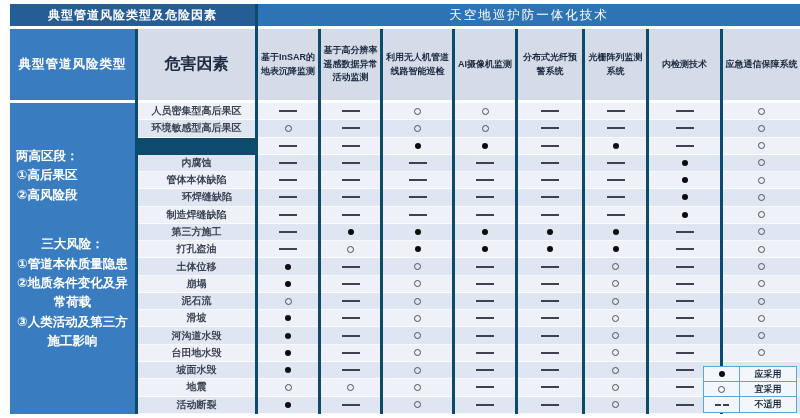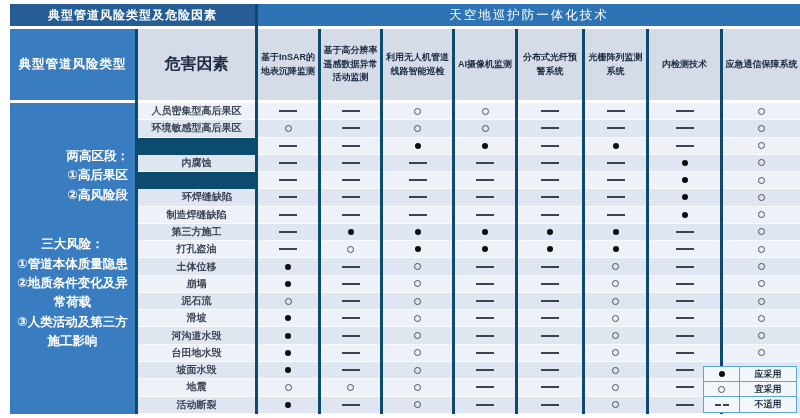--- a/index.html
+++ b/index.html
@@ -14,21 +14,21 @@
         font-weight:bold;font-size:12px;border-bottom:3px solid #fff;letter-spacing:1px;}
   .banner-right{grid-column:3 / span 8;grid-row:1;background:#2e74b5;color:#fff;
         font-weight:normal;font-size:12.5px;border-bottom:3px solid #fff;letter-spacing:2px;}
   .risk-type-head{grid-column:1;grid-row:2;background:#3a7cc0;color:#fff;
         font-weight:bold;font-size:12.5px;border-bottom:3px solid #fff;letter-spacing:1px;}
   .hazard-head{grid-column:2;grid-row:2;background:#d5dce7;color:#1c2b42;
         font-weight:bold;font-size:16px;border-bottom:3px solid #fff;}
   .tech-head{background:#d5dce7;color:#1c2b42;font-weight:bold;font-size:9px;
         line-height:1.5;text-align:center;padding:1px 2px;border-bottom:3px solid #fff;grid-row:2;}
   .sidebar{grid-column:1;grid-row:3 / span 18;background:#3a7cc0;color:#fff;
-        display:flex;flex-direction:column;align-items:flex-end;justify-content:flex-start;
+        display:flex;flex-direction:column;align-items:flex-start;justify-content:flex-start;
         padding-top:44px;box-sizing:border-box;}
   .side-group{margin-bottom:30px;text-align:center;font-weight:bold;font-size:12.5px;
         line-height:1.55;padding:0 6px;}
   .hazard-cell{font-weight:600;font-size:10px;color:#3b4354;text-align:center;
         border-bottom:1px solid rgba(255,255,255,.75);}
   .sym-cell{border-bottom:1px solid rgba(255,255,255,.75);}
   .stripe-a{background:#eef1f8;}
   .stripe-b{background:#dfe5f1;}
   .sym-dot{width:6px;height:6px;border-radius:50%;background:#0c0c0e;}
   .sym-circle{width:5px;height:5px;border-radius:50%;border:1.4px solid #4a4f58;background:transparent;}
@@ -169,20 +169,21 @@
       </div>
       <div class="cell sym-cell stripe-b" style="grid-area: 6 / 8;">
         <span class="sym-dash"></span>
       </div>
       <div class="cell sym-cell stripe-b" style="grid-area: 6 / 9;">
         <span class="sym-dot"></span>
       </div>
       <div class="cell sym-cell stripe-b" style="grid-area: 6 / 10;">
         <span class="sym-circle"></span>
       </div>
+      <div class="cell hazard-cell stripe-a" style="grid-area: 7 / 2;">管体本体缺陷</div>
       <div class="cell sym-cell stripe-a" style="grid-area: 7 / 3;">
         <span class="sym-dash"></span>
       </div>
       <div class="cell sym-cell stripe-a" style="grid-area: 7 / 4;">
         <span class="sym-dash"></span>
       </div>
       <div class="cell sym-cell stripe-a" style="grid-area: 7 / 5;">
         <span class="sym-dash"></span>
       </div>
       <div class="cell sym-cell stripe-a" style="grid-area: 7 / 6;">

